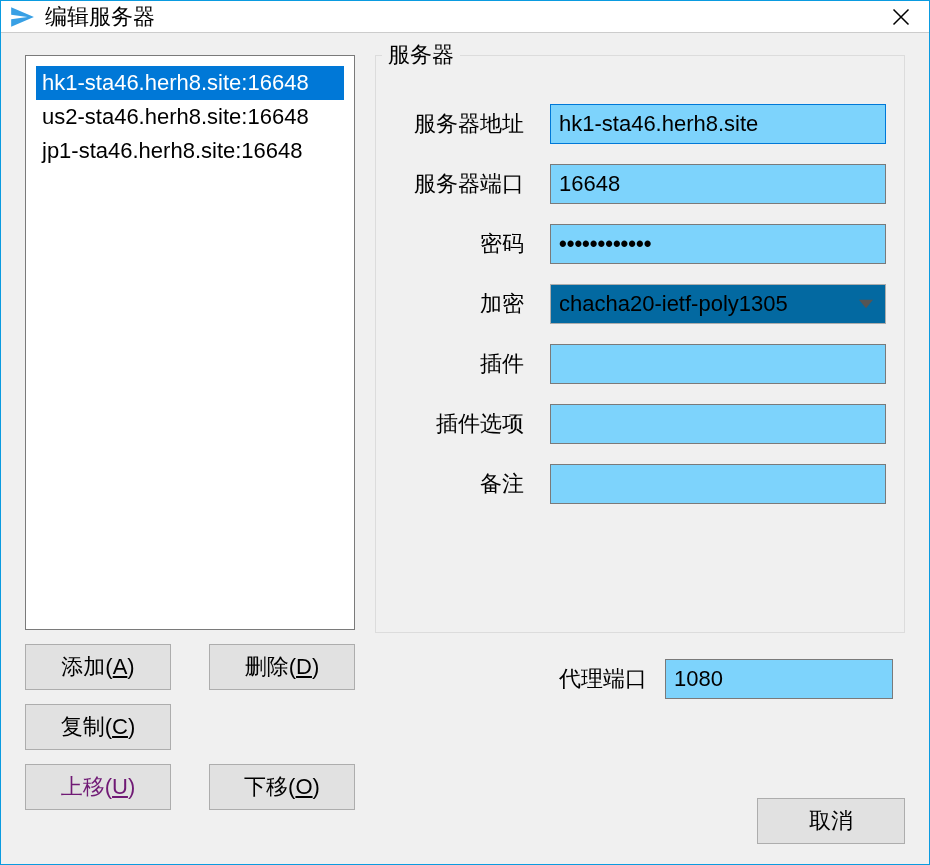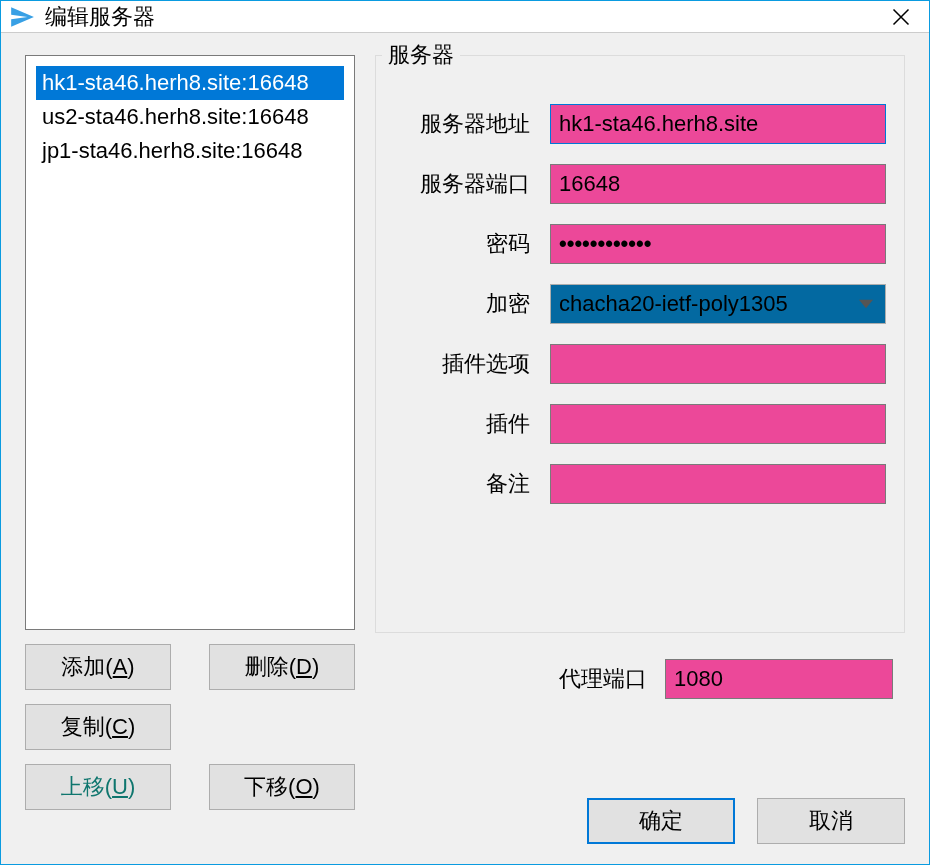--- a/index.html
+++ b/index.html
@@ -82,21 +82,21 @@
     background: #e1e1e1;
     border: 1px solid #adadad;
     font-size: 22px;
     cursor: pointer;
     display: flex;
     align-items: center;
     justify-content: center;
     color: #000;
   }
   .btn.disabled {
-    color: #0f766e;
+    color: #701a75;
   }
   .btn.primary {
     border: 2px solid #0078d7;
   }
   .btn .u { text-decoration: underline; }
   .fieldset {
     flex: 1;
     border: 1px solid #dcdcdc;
     position: relative;
     padding: 48px 18px 22px 18px;
@@ -110,31 +110,31 @@
     font-size: 22px;
   }
   .form-row {
     display: flex;
     align-items: center;
     margin-bottom: 20px;
   }
   .form-row .lbl {
     width: 156px;
     text-align: right;
-    padding-right: 20px;
+    padding-right: 26px;
     font-size: 22px;
   }
   .form-row .ctl {
     flex: 1;
   }
   input[type=text], input[type=password], .combo {
     width: 100%;
     height: 40px;
     border: 1px solid #7a7a7a;
-    background: #ec4899;
+    background: #7dd3fc;
     font-size: 22px;
     padding: 2px 8px;
     font-family: inherit;
   }
   input.focused { border: 1px solid #0078d7; }
   .combo {
     background: #0369a1;
     display: flex;
     align-items: center;
     justify-content: space-between;
@@ -256,38 +256,37 @@
                 <span>chacha20-ietf-poly1305</span>
                 <span class="chev">
                   <svg viewBox="0 0 10 6" width="14" height="10">
                       <path fill="#555" d="M0 0 L5 6 L10 0 Z"></path>
                     </svg>
                 </span>
               </div>
             </div>
           </div>
           <div class="form-row">
+            <div class="lbl">插件</div>
+            <div class="ctl"><input type="text" value="" style=""></div>
+          </div>
+          <div class="form-row">
             <div class="lbl">插件选项</div>
-            <div class="ctl"><input type="text" value="" style=""></div>
-          </div>
-          <div class="form-row">
-            <div class="lbl">插件</div>
             <div class="ctl"><input type="text" value="" style=""></div>
           </div>
           <div class="form-row">
             <div class="lbl">备注</div>
             <div class="ctl"><input type="text" value="" style=""></div>
           </div>
         </div>
 
         <div class="lower" style="margin-left:0;">
           <div class="lbl" style="width:290px;">代理端口</div>
           <input type="text" style="width: 228px;" value="1080">
         </div>
       </div>
     </div>
 
     <div class="footer">
-      <div class="btn primary">确定</div>
       <div class="btn">取消</div>
     </div>
   </div>
 </div>
 
 </body></html>

